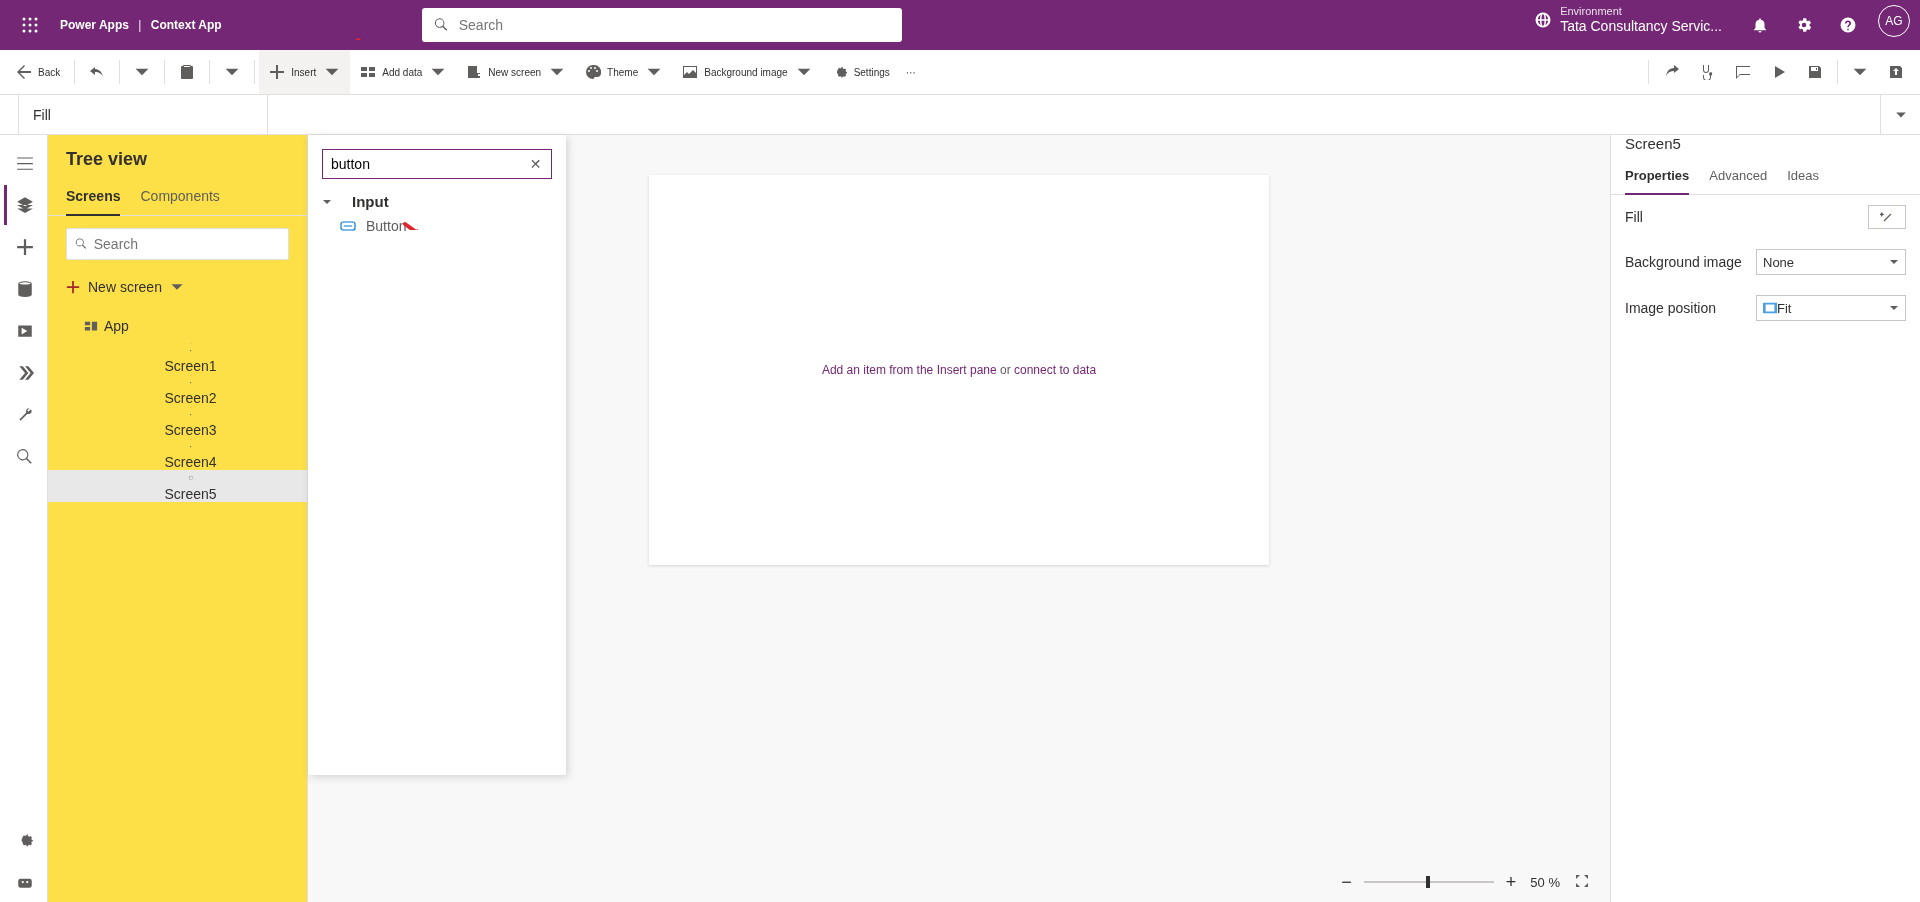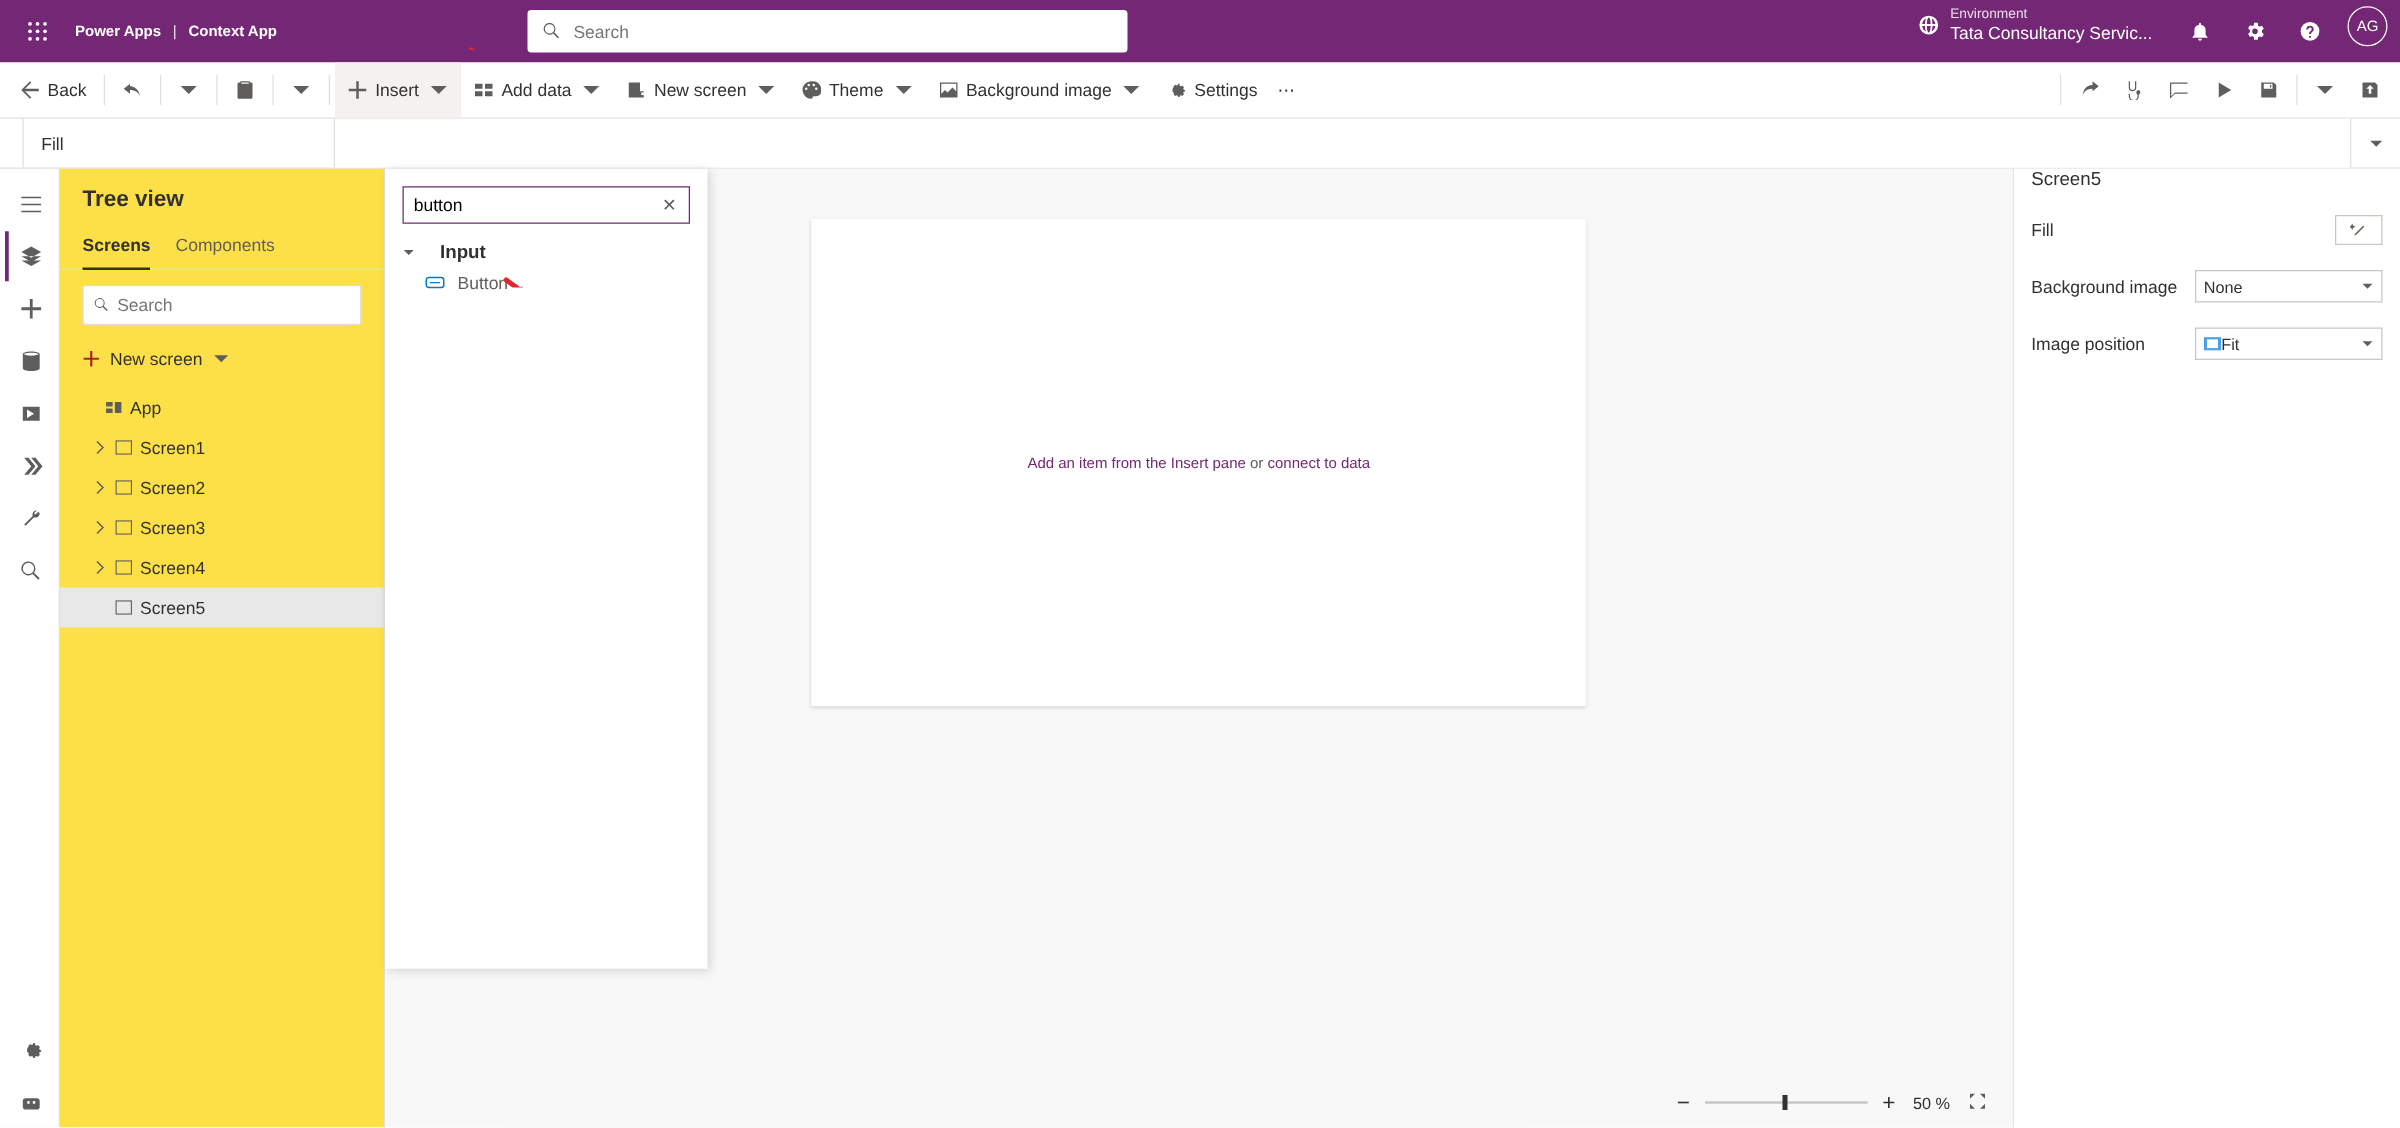--- a/index.html
+++ b/index.html
@@ -16,21 +16,21 @@
 .top-right { margin-left:auto; display:flex; align-items:flex-start; gap:4px; }
 .env { display:flex; align-items:center; gap:8px; margin-right:14px; }
 .env-text { display:flex; flex-direction:column; line-height:1.2; }
 .env-label { font-size:11px; opacity:.85; }
 .env-name { font-size:14px; }
 .hdr-icon { width:40px; height:40px; display:flex; align-items:center; justify-content:center; cursor:pointer; }
 .hdr-icon svg { fill:#fff; width:18px; height:18px; }
 .avatar { width:32px; height:32px; border-radius:50%; border:1px solid #fff; display:flex; align-items:center; justify-content:center; font-size:12px; margin-left:6px; }
 
 .cmd-bar { height: 45px; border-bottom:1px solid #e1dfdd; display:flex; align-items:center; padding:0 6px; background:#fff; }
-.cmd-item { display:flex; align-items:center; gap:6px; padding:0 10px; height:100%; cursor:pointer; color:#323130; font-size:14px; }
+.cmd-item { display:flex; align-items:center; gap:6px; padding:0 10px; height:100%; cursor:pointer; color:#323130; font-size:10px; }
 .cmd-item svg { width:16px; height:16px; fill:#605e5c; }
 .cmd-item.active { background:#f3f2f1; }
 .cmd-div { width:1px; height:24px; background:#e1dfdd; margin:0 4px; }
 .chev-down { margin-left:2px; }
 .cmd-right { margin-left:auto; display:flex; align-items:center; }
 
 .formula-row { height:40px; display:flex; border-bottom:1px solid #e1dfdd; }
 .prop-select { width:250px; border:1px solid #e1dfdd; border-top:none; border-bottom:none; padding:0 14px; display:flex; align-items:center; font-size:14px; color:#323130; margin-left:18px;}
 .formula-input { flex:1; border:none; padding:0 14px; font-size:14px; outline:none; }
 .formula-expand { width:40px; display:flex; align-items:center; justify-content:center; border-left:1px solid #e1dfdd; }
@@ -48,21 +48,21 @@
 .tree-tabs { display:flex; gap:20px; padding:0 18px; border-bottom:1px solid #e1dfdd; }
 .tree-tab { padding:6px 0 10px; font-size:14px; cursor:pointer; color:#605e5c; }
 .tree-tab.active { color:#323130; font-weight:600; border-bottom:2px solid #323130; margin-bottom:-1px; }
 .tree-search { margin:12px 18px; height:32px; border:1px solid #e1dfdd; border-radius:2px; display:flex; align-items:center; padding:0 8px; background:#fff; }
 .tree-search svg { width:14px; height:14px; fill:#605e5c; margin-right:6px; }
 .tree-search input { border:none; outline:none; font-size:14px; width:100%; }
 .new-screen-btn { margin:0 18px 8px; height:30px; display:flex; align-items:center; gap:8px; font-size:14px; color:#323130; cursor:pointer; }
 .new-screen-btn svg { width:14px; height:14px; fill:#a4262c; }
 .tree-list { flex:1; overflow:auto; }
 .tree-item { height:32px; display:flex; align-items:center; padding-left:18px; font-size:14px; cursor:pointer; gap:6px; }
-.tree-item.indent { padding-left:26px; }
+.tree-item.indent { padding-left:26px;flex-direction:column; }
 .tree-item.selected { background:#e8e8e8; }
 .tree-item svg { width:14px; height:14px; fill:#605e5c; }
 .tree-item .exp { width:12px; }
 
 .canvas-area { flex:1; background:#f8f8f8; display:flex; flex-direction:column; position:relative; }
 .canvas-scroll { flex:1; display:flex; align-items:flex-start; justify-content:center; padding-top:40px; }
 .canvas-frame { width:620px; height:390px; background:#fff; box-shadow:0 1px 3px rgba(0,0,0,.15); display:flex; align-items:center; justify-content:center; }
 .canvas-hint { font-size:12px; color:#742774; }
 .canvas-hint .mid { color:#605e5c; }
 .canvas-footer { height:40px; display:flex; align-items:center; justify-content:flex-end; padding:0 20px; gap:14px; }
@@ -466,20 +466,25 @@
       </div>
       <span class="zoom-text">50  %</span>
       <span style="cursor:pointer;"><svg width="16" height="16" viewBox="0 0 16 16">
             <path d="M2 2h4L2 6zm12 0v4l-4-4zM2 14v-4l4 4zm12 0h-4l4-4z" fill="#605e5c"></path>
           </svg></span>
     </div>
   </div>
 
   <div class="right-panel">
     <div class="rp-name">Screen5</div>
+    <div class="rp-tabs">
+      <div class="rp-tab active">Properties</div>
+      <div class="rp-tab">Advanced</div>
+      <div class="rp-tab">Ideas</div>
+    </div>
     <div class="rp-prop">
       <span class="rp-prop-label">Fill</span>
       <div class="rp-swatch">
         <svg width="14" height="14" viewBox="0 0 16 16">
             <path d="M4 12l8-8 1 1-8 8zM2 2l1 2 2 1-2 1-1 2-1-2-2-1 2-1z" fill="#605e5c"></path>
           </svg>
       </div>
     </div>
     <div class="rp-prop">
       <span class="rp-prop-label">Background image</span>

